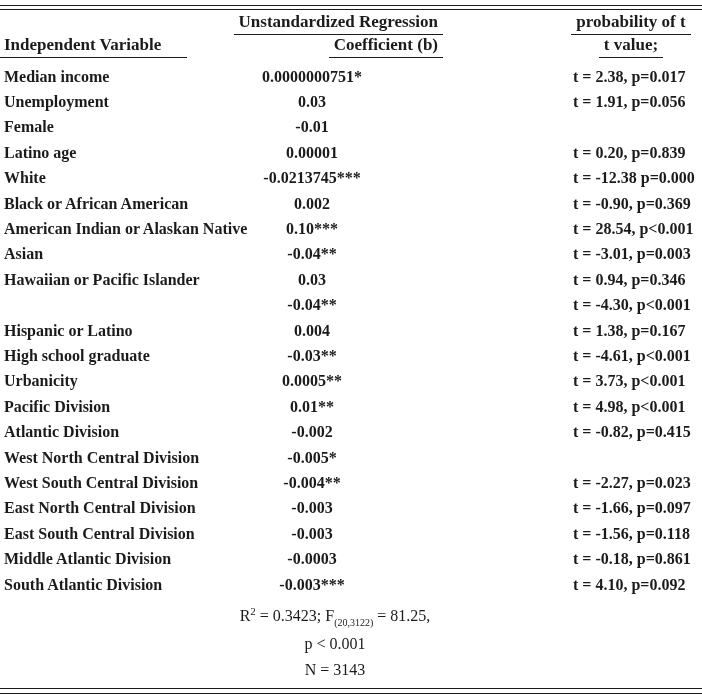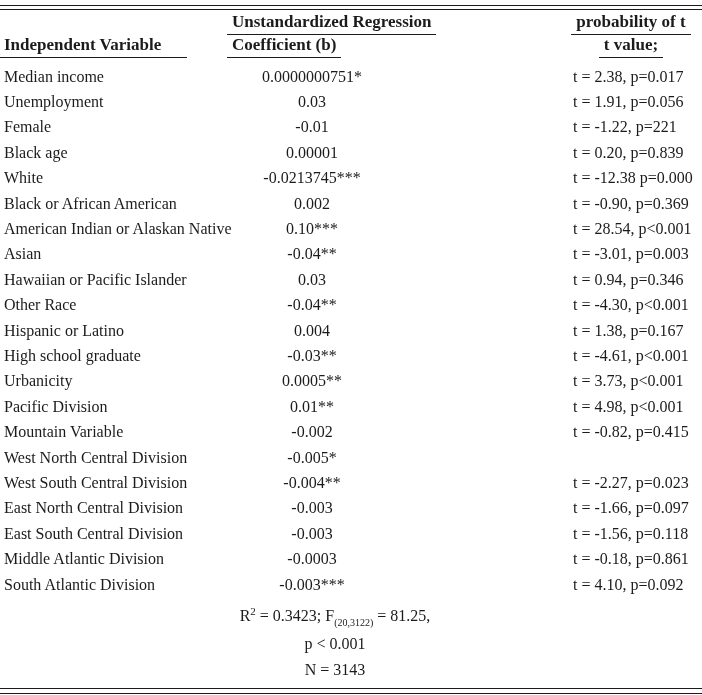--- a/index.html
+++ b/index.html
@@ -31,32 +31,33 @@
     font-size: 17px;
   }
   .hdr .hline { line-height: 20px; }
   .u {
     display: inline-block;
     border-bottom: 1.6px solid #1b1b1b;
     padding-bottom: 2px;
   }
   .hc1 { grid-column: 1; align-self: end; }
   .hc1 .u { padding-left: 4px; padding-right: 26px; white-space: nowrap; }
-  .hc2 { grid-column: 2; text-align: left; }
+  .hc2 { grid-column: 2; text-align: right; }
   .hc3 { grid-column: 4; text-align: center; }
   .hc2 .u, .hc3 .u { padding-left: 5px; padding-right: 5px; white-space: nowrap; }
 
   
   .tbody { margin-top: 6px; }
   .row {
     display: grid;
     grid-template-columns: 227px 216px 117px 142px;
     height: 25.4px;
     align-items: center;
     font-size: 16px;
+    font-weight: bold;
   }
   .c1 { grid-column: 1; padding-left: 4px; white-space: nowrap; }
   .c2 { grid-column: 2; text-align: center; padding-right: 46px; white-space: nowrap; }
   .c3 { grid-column: 4; padding-left: 13px; white-space: nowrap; }
 
   
   .footer {
     margin-top: 4px;
     text-align: center;
     padding-right: 32px;
@@ -98,24 +99,23 @@
         <div class="c3">t = 2.38, p=0.017</div>
       </div>
       <div class="row">
         <div class="c1">Unemployment</div>
         <div class="c2">0.03</div>
         <div class="c3">t = 1.91, p=0.056</div>
       </div>
       <div class="row">
         <div class="c1">Female</div>
         <div class="c2">-0.01</div>
-        <div class="c3">t = -1.22, p=221</div>
-      </div>
-      <div class="row">
-        <div class="c1">Black age</div>
+      </div>
+      <div class="row">
+        <div class="c1">Latino age</div>
         <div class="c2">0.00001</div>
         <div class="c3">t = 0.20, p=0.839</div>
       </div>
       <div class="row">
         <div class="c1">White</div>
         <div class="c2">-0.0213745***</div>
         <div class="c3">t = -12.38 p=0.000</div>
       </div>
       <div class="row">
         <div class="c1">Black or African American</div>
@@ -131,21 +131,20 @@
         <div class="c1">Asian</div>
         <div class="c2">-0.04**</div>
         <div class="c3">t = -3.01, p=0.003</div>
       </div>
       <div class="row">
         <div class="c1">Hawaiian or Pacific Islander</div>
         <div class="c2">0.03</div>
         <div class="c3">t = 0.94, p=0.346</div>
       </div>
       <div class="row">
-        <div class="c1">Other Race</div>
         <div class="c2">-0.04**</div>
         <div class="c3">t = -4.30, p&lt;0.001</div>
       </div>
       <div class="row">
         <div class="c1">Hispanic or Latino</div>
         <div class="c2">0.004</div>
         <div class="c3">t = 1.38, p=0.167</div>
       </div>
       <div class="row">
         <div class="c1">High school graduate</div>
@@ -156,21 +155,21 @@
         <div class="c1">Urbanicity</div>
         <div class="c2">0.0005**</div>
         <div class="c3">t = 3.73, p&lt;0.001</div>
       </div>
       <div class="row">
         <div class="c1">Pacific Division</div>
         <div class="c2">0.01**</div>
         <div class="c3">t = 4.98, p&lt;0.001</div>
       </div>
       <div class="row">
-        <div class="c1">Mountain Variable</div>
+        <div class="c1">Atlantic Division</div>
         <div class="c2">-0.002</div>
         <div class="c3">t = -0.82, p=0.415</div>
       </div>
       <div class="row">
         <div class="c1">West North Central Division</div>
         <div class="c2">-0.005*</div>
       </div>
       <div class="row">
         <div class="c1">West South Central Division</div>
         <div class="c2">-0.004**</div>

